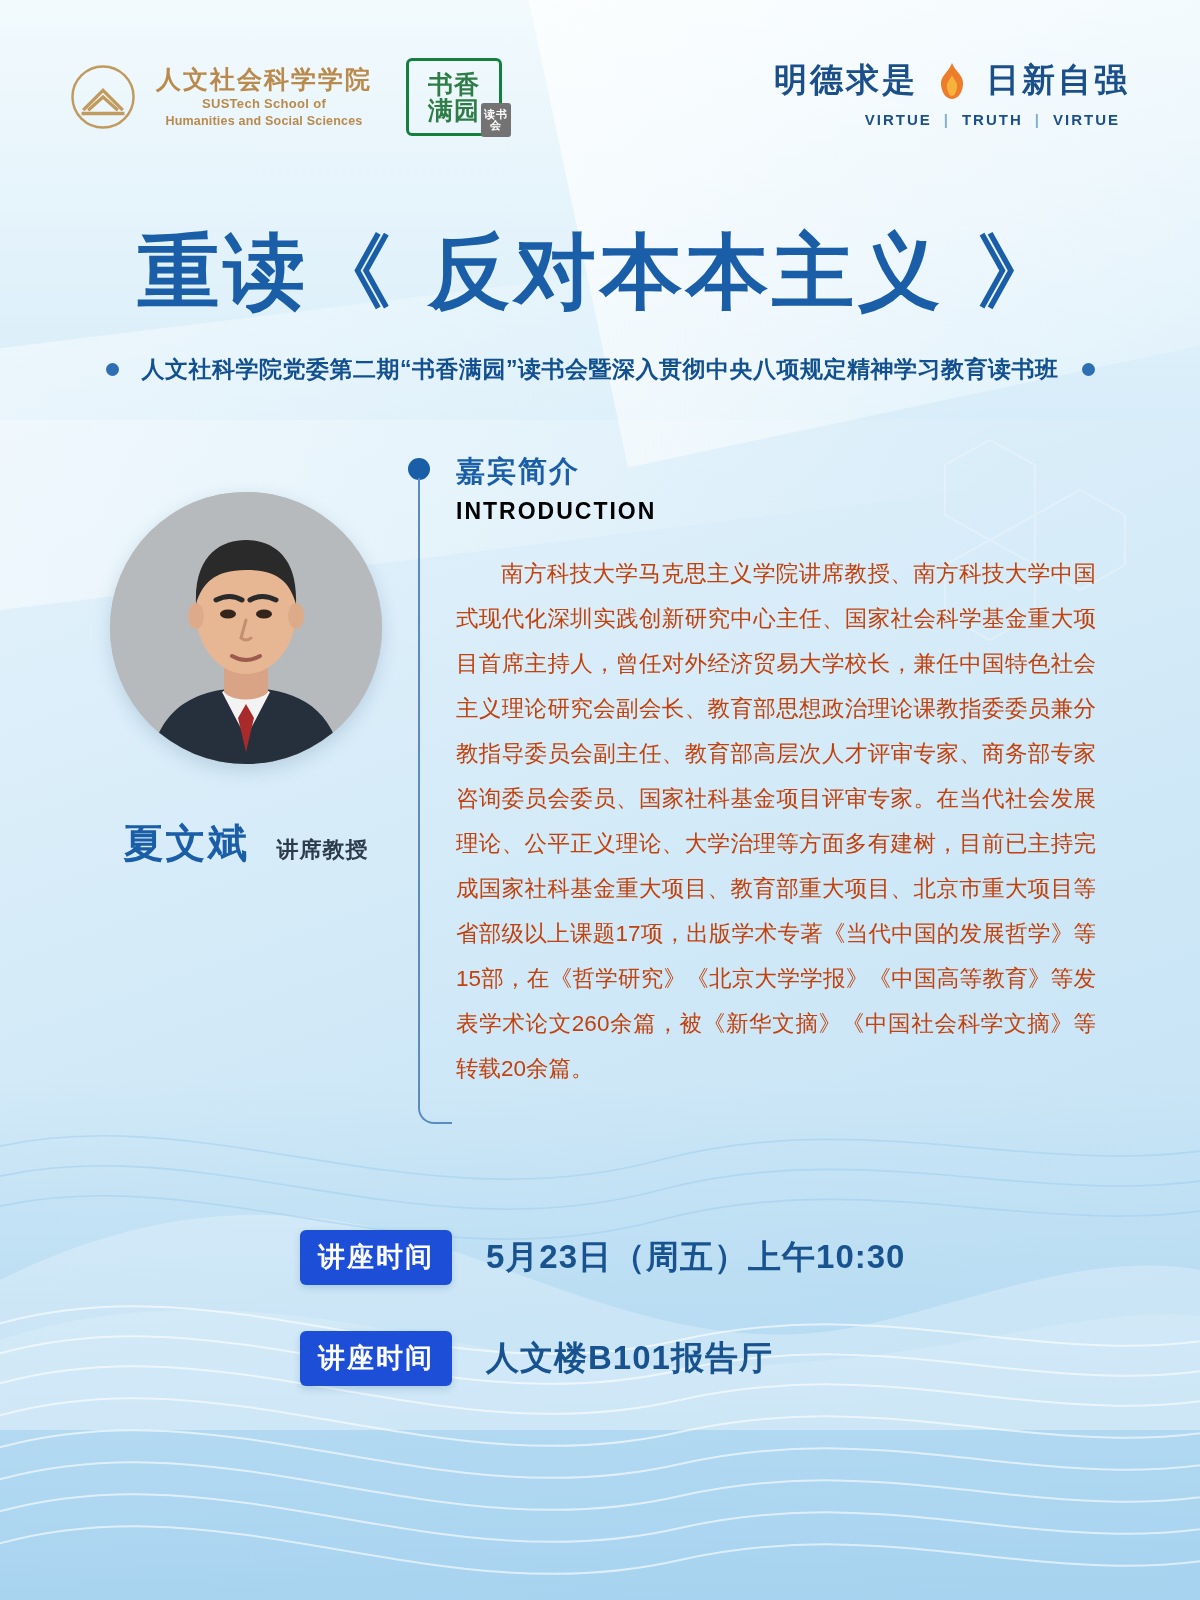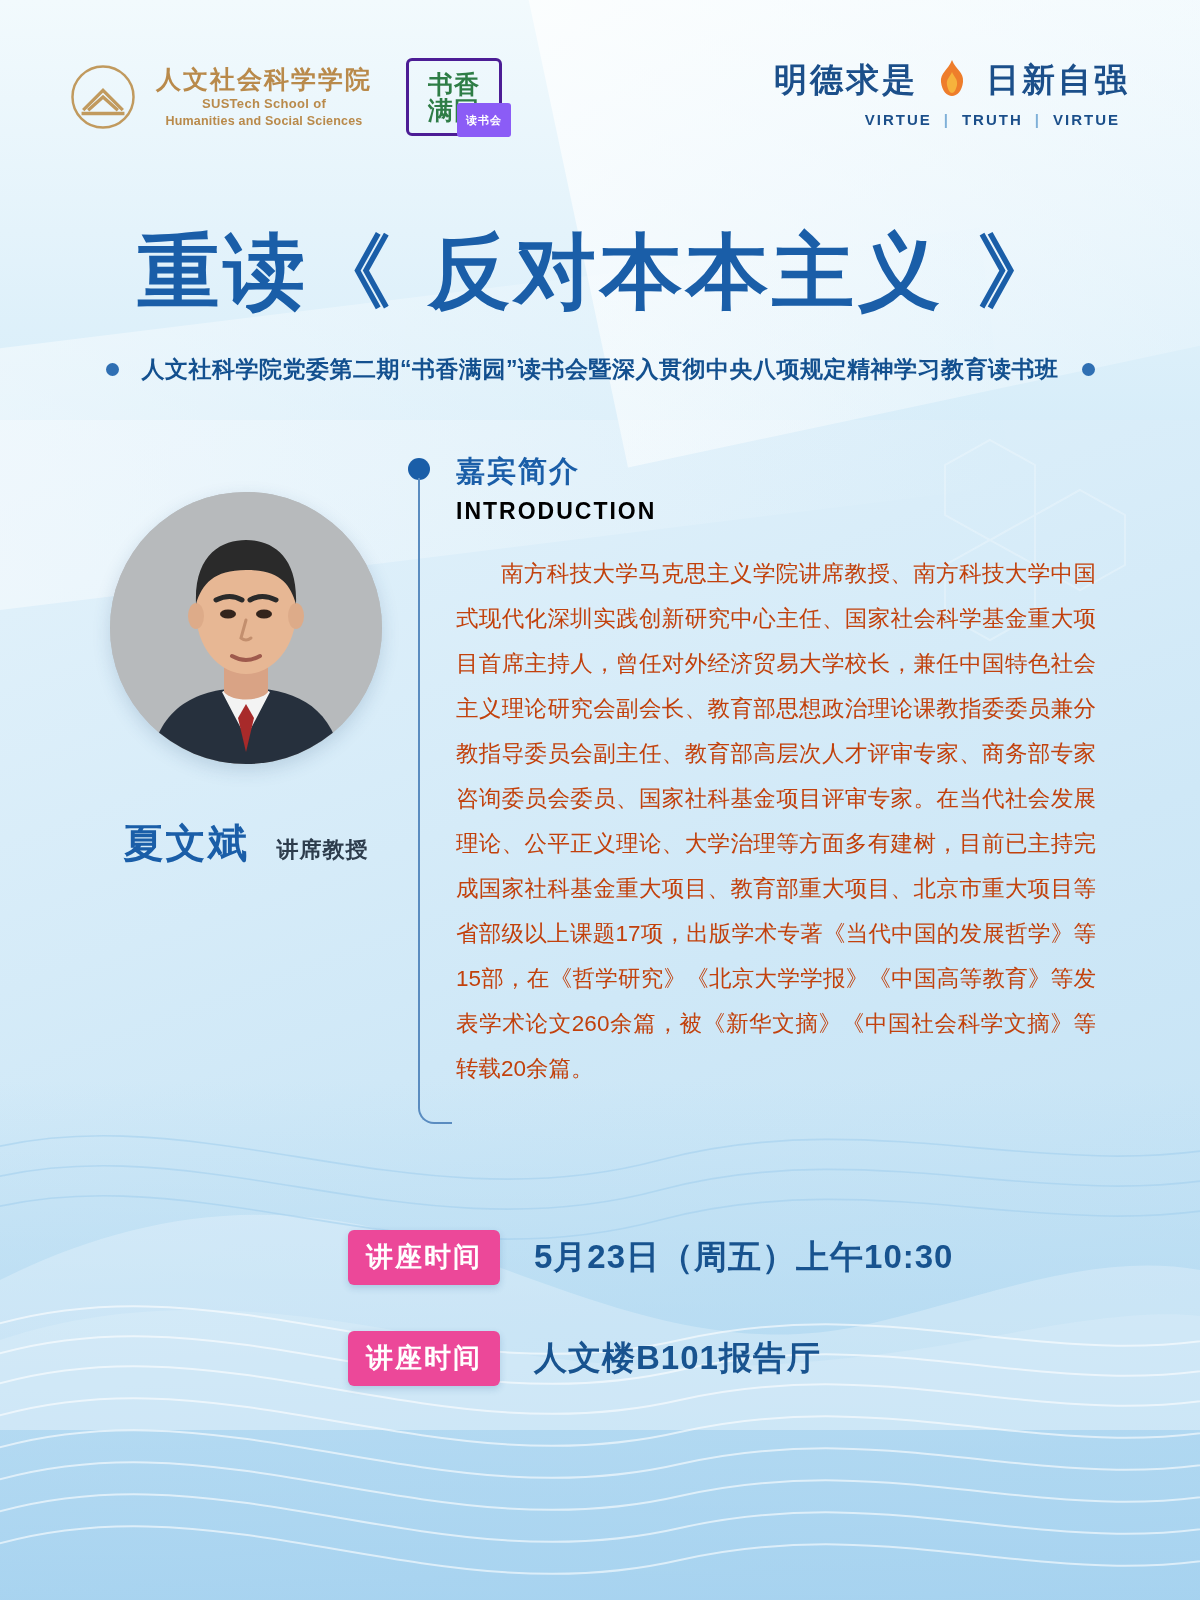--- a/index.html
+++ b/index.html
@@ -44,35 +44,35 @@
     display: flex; align-items: flex-start; justify-content: space-between;
     padding: 0 70px;
   }
   .logo-group { display: flex; align-items: center; gap: 20px; }
   .logo-mark { width: 66px; height: 66px; flex: 0 0 auto; }
   .logo-text { display: flex; flex-direction: column; gap: 3px; }
   .logo-cn { font-size: 25px; font-weight: 700; color: #b98a4b; letter-spacing: 2px; line-height: 1.1; }
   .logo-en1 { font-size: 13px; font-weight: 700; color: #b98a4b; letter-spacing: .3px; text-align: center;}
   .logo-en2 { font-size: 12.5px; font-weight: 700; color: #b98a4b; letter-spacing: .2px; text-align: center;}
   .seal {
-    width: 96px; height: 78px; border: 3px solid #4c1d95; border-radius: 6px;
+    width: 96px; height: 78px; border: 3px solid #15803d; border-radius: 6px;
     display: flex; flex-direction: column; align-items: center; justify-content: center;
     color: #2e7d46; font-size: 25px; font-weight: 700; line-height: 1.05;
     letter-spacing: 1px; position: relative; margin-left: 14px;
   }
   .seal .red-chop {
-    position: absolute; right: -12px; bottom: -4px; width: 54px; height: 34px;
-    background: #8b5cf6; color: #fff; font-size: 11px; line-height: 11px;
+    position: absolute; right: -12px; bottom: -4px; width: 30px; height: 34px;
+    background: #737373; color: #fff; font-size: 11px; line-height: 11px;
     display: flex; align-items: center; justify-content: center; text-align: center;
     border-radius: 3px; font-weight: 700; padding: 3px;
   }
   .motto { text-align: right; }
   .motto-cn {
     font-size: 33px; font-weight: 700; color: #1b4f8a; letter-spacing: 3px;
-    display: flex; gap: 14px; justify-content: flex-end;
+    display: flex; align-items: center; gap: 14px; justify-content: flex-end;
   }
   .motto-flame { width: 40px; height: 40px; }
   .motto-en {
     margin-top: 8px; font-size: 15px; font-weight: 700; color: #1b4f8a;
     letter-spacing: 2px;
   }
   .motto-en span { padding: 0 10px; }
   .motto-en .sep { color: #7fb0d8; padding: 0 2px; }
 
   
@@ -118,24 +118,23 @@
   .intro-body {
     margin-top: 26px; margin-left: 48px; width: 640px;
     font-size: 22.5px; line-height: 2.0; color: #c2410c; text-align: justify;
     text-indent: 2em;
   }
 
   
   .info { position: absolute; left: 300px; top: 1230px; }
   .info-row { display: flex; align-items: center; margin-bottom: 46px; }
   .info-tag {
-    background: #ec4899; color: #fff; font-size: 27px; font-weight: 700;
+    background: #1d4ed8; color: #fff; font-size: 27px; font-weight: 700;
     letter-spacing: 2px; padding: 9px 18px 10px; border-radius: 6px;
     box-shadow: 0 3px 7px rgba(30,90,150,.2);
-    margin-left: 48px;
   }
   .info-val {
     margin-left: 34px; font-size: 33px; font-weight: 700; color: #18538f; letter-spacing: 1px;
   }
 </style>
 </head>
 <body>
 
 <div class="bg-layer">
   <div class="bg-top"></div>

